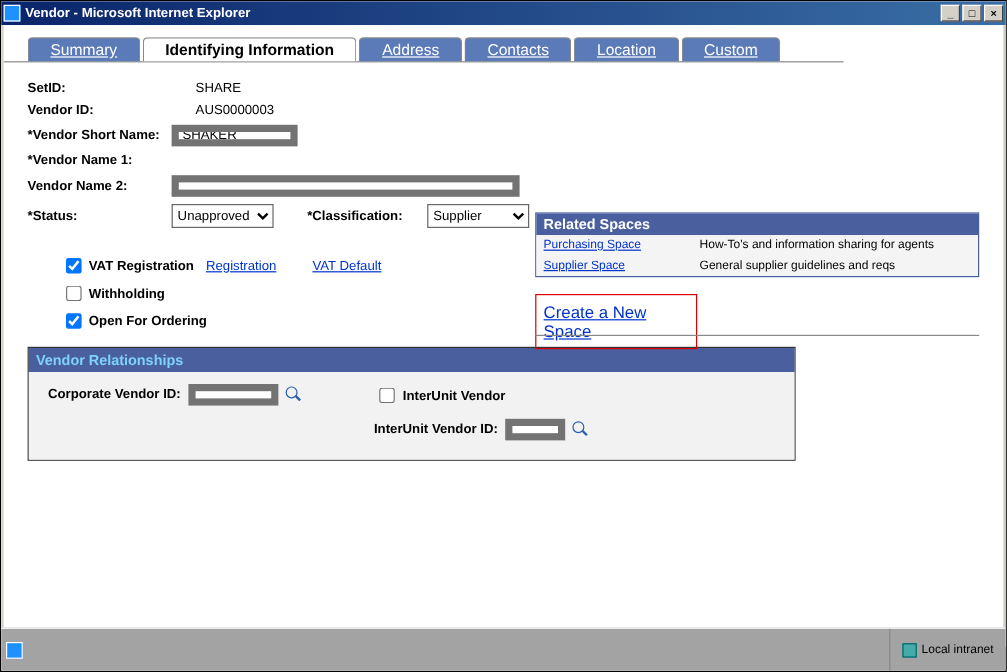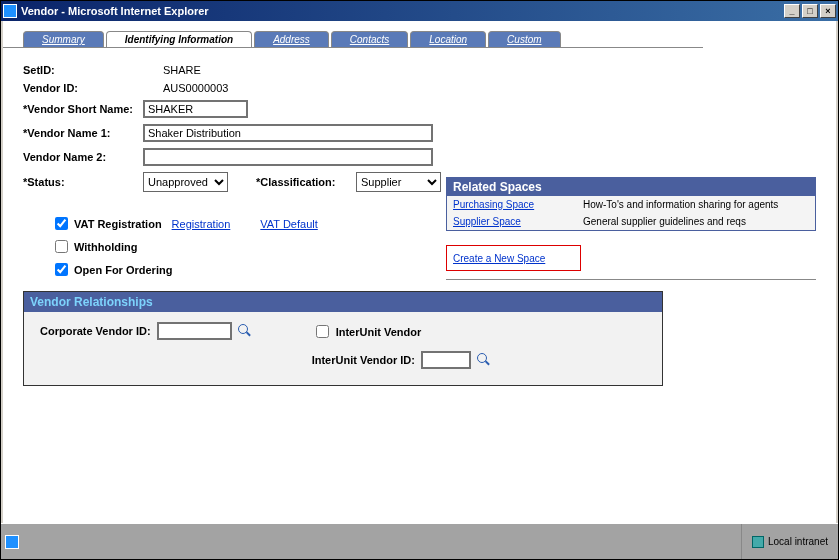--- a/index.html
+++ b/index.html
@@ -62,25 +62,24 @@
     border-bottom: 1px solid #888;
     width: 700px;
   }
   .tab {
     background: #5a7ab8;
     color: #fff;
     text-decoration: underline;
     padding: 2px 18px;
     border-radius: 4px 4px 0 0;
     margin-right: 2px;
-    font-size: 10px;
+    font-size: 13px;
     cursor: pointer;
     border: 1px solid #888;
     border-bottom: none;
-    font-style: italic;
   }
   .tab.active {
     background: #fff;
     color: #000;
     text-decoration: none;
     font-weight: bold;
   }
   .page {
     padding: 16px 20px;
     position: relative;
@@ -90,21 +89,21 @@
     align-items: center;
     margin-bottom: 6px;
   }
   .lbl {
     width: 120px;
     font-weight: bold;
     font-size: 11px;
   }
   .val-text { font-size: 11px; }
   input[type=text] {
-    border: 2px solid #737373;
+    border: 6px solid #737373;
     height: 18px;
     font-size: 11px;
     padding: 0 3px;
   }
   select {
     border: 1px solid #666;
     height: 20px;
     font-size: 11px;
     background: #fff;
   }
@@ -190,21 +189,21 @@
     padding: 3px 6px;
   }
   .related-row .rl { width: 130px; }
   .related-row .rl a { color: #0033cc; text-decoration: underline; }
   .new-space {
     border: 1.5px solid #d00;
     margin-top: 14px;
     padding: 6px;
     width: 135px;
   }
-  .new-space a { color: #0033cc; text-decoration: underline; font-size: 10px; }
+  .new-space a { color: #0033cc; text-decoration: underline; font-size: 14px; }
   .hr {
     position: absolute;
     right: 20px;
     top: 258px;
     width: 370px;
     border-top: 1px solid #888;
   }
   
   .statusbar {
     position: absolute;
@@ -266,21 +265,20 @@
     <div class="form-row">
       <div class="lbl">Vendor ID:</div>
       <div class="val-text" style="margin-left:20px">AUS0000003</div>
     </div>
     <div class="form-row">
       <div class="lbl">*Vendor Short Name:</div>
       <input type="text" style="width: 105px;" value="SHAKER">
     </div>
     <div class="form-row">
       <div class="lbl">*Vendor Name 1:</div>
-      <input type="text" style="width: 290px;" value="Shaker Distribution">
     </div>
     <div class="form-row">
       <div class="lbl">Vendor Name 2:</div>
       <input type="text" style="width: 290px;" value="">
     </div>
 
     <div class="row-status">
       <div class="lbl">*Status:</div>
       <select style="width:85px">
         <option>Unapproved</option>

